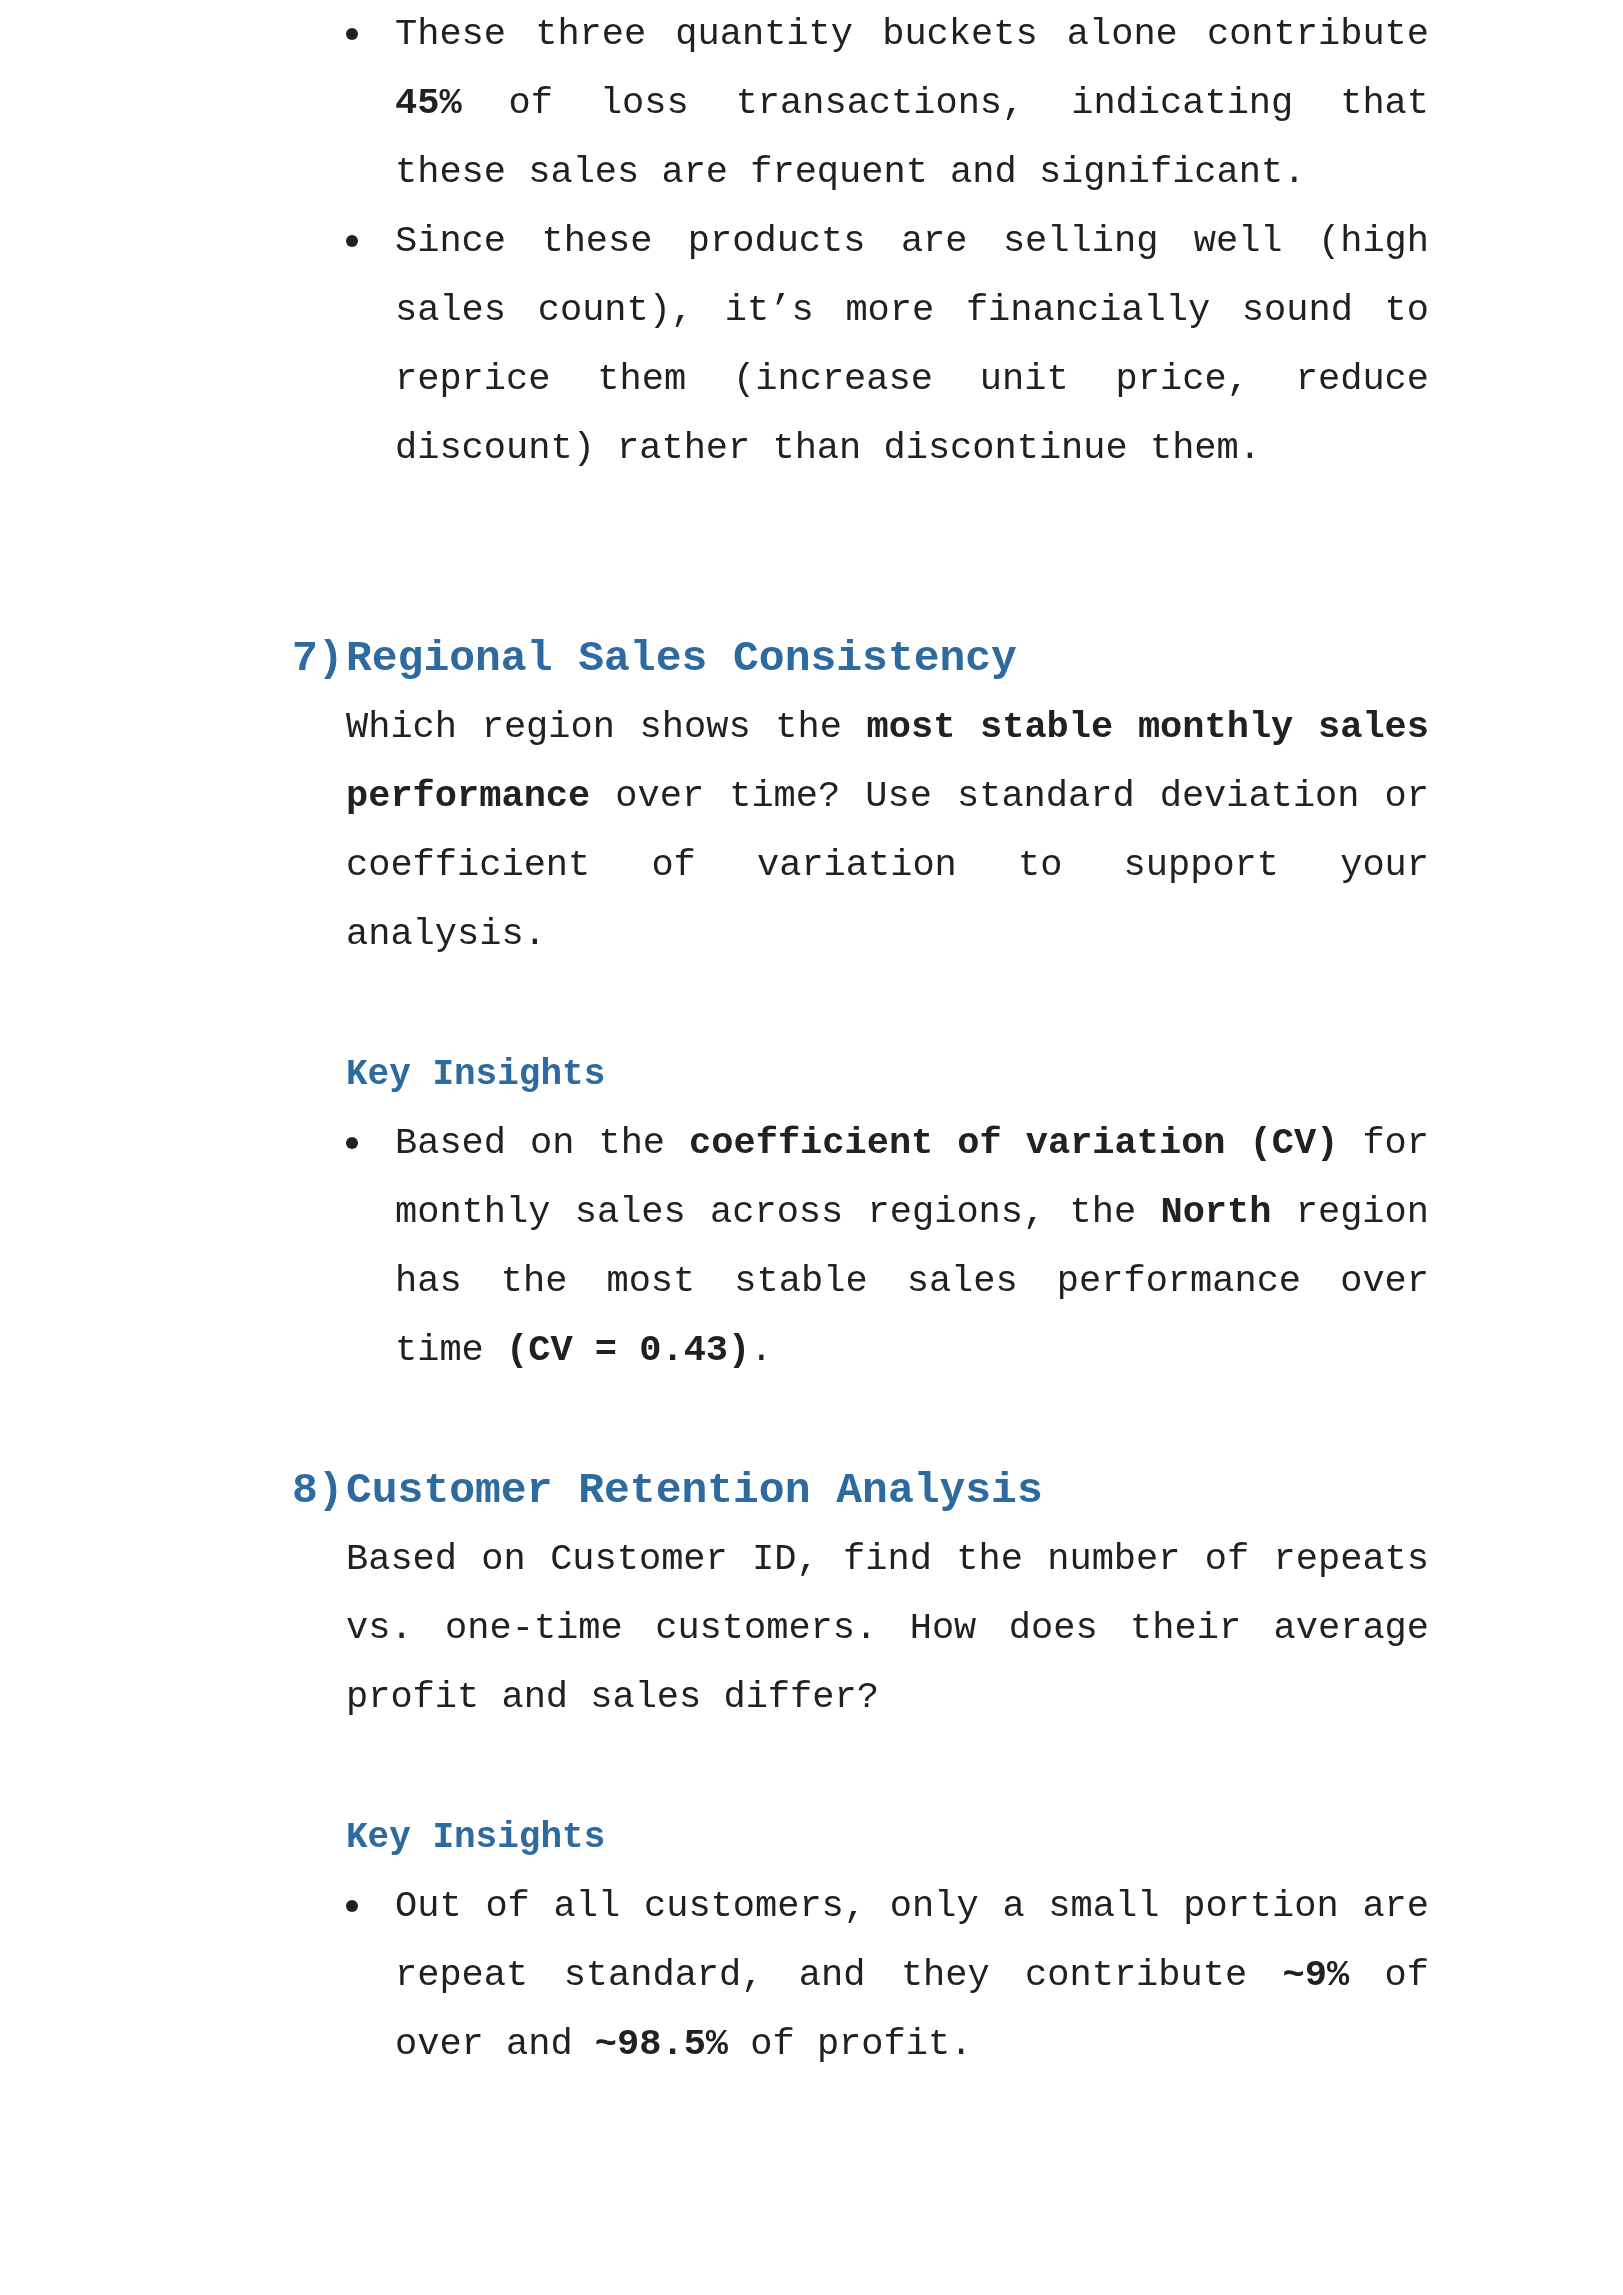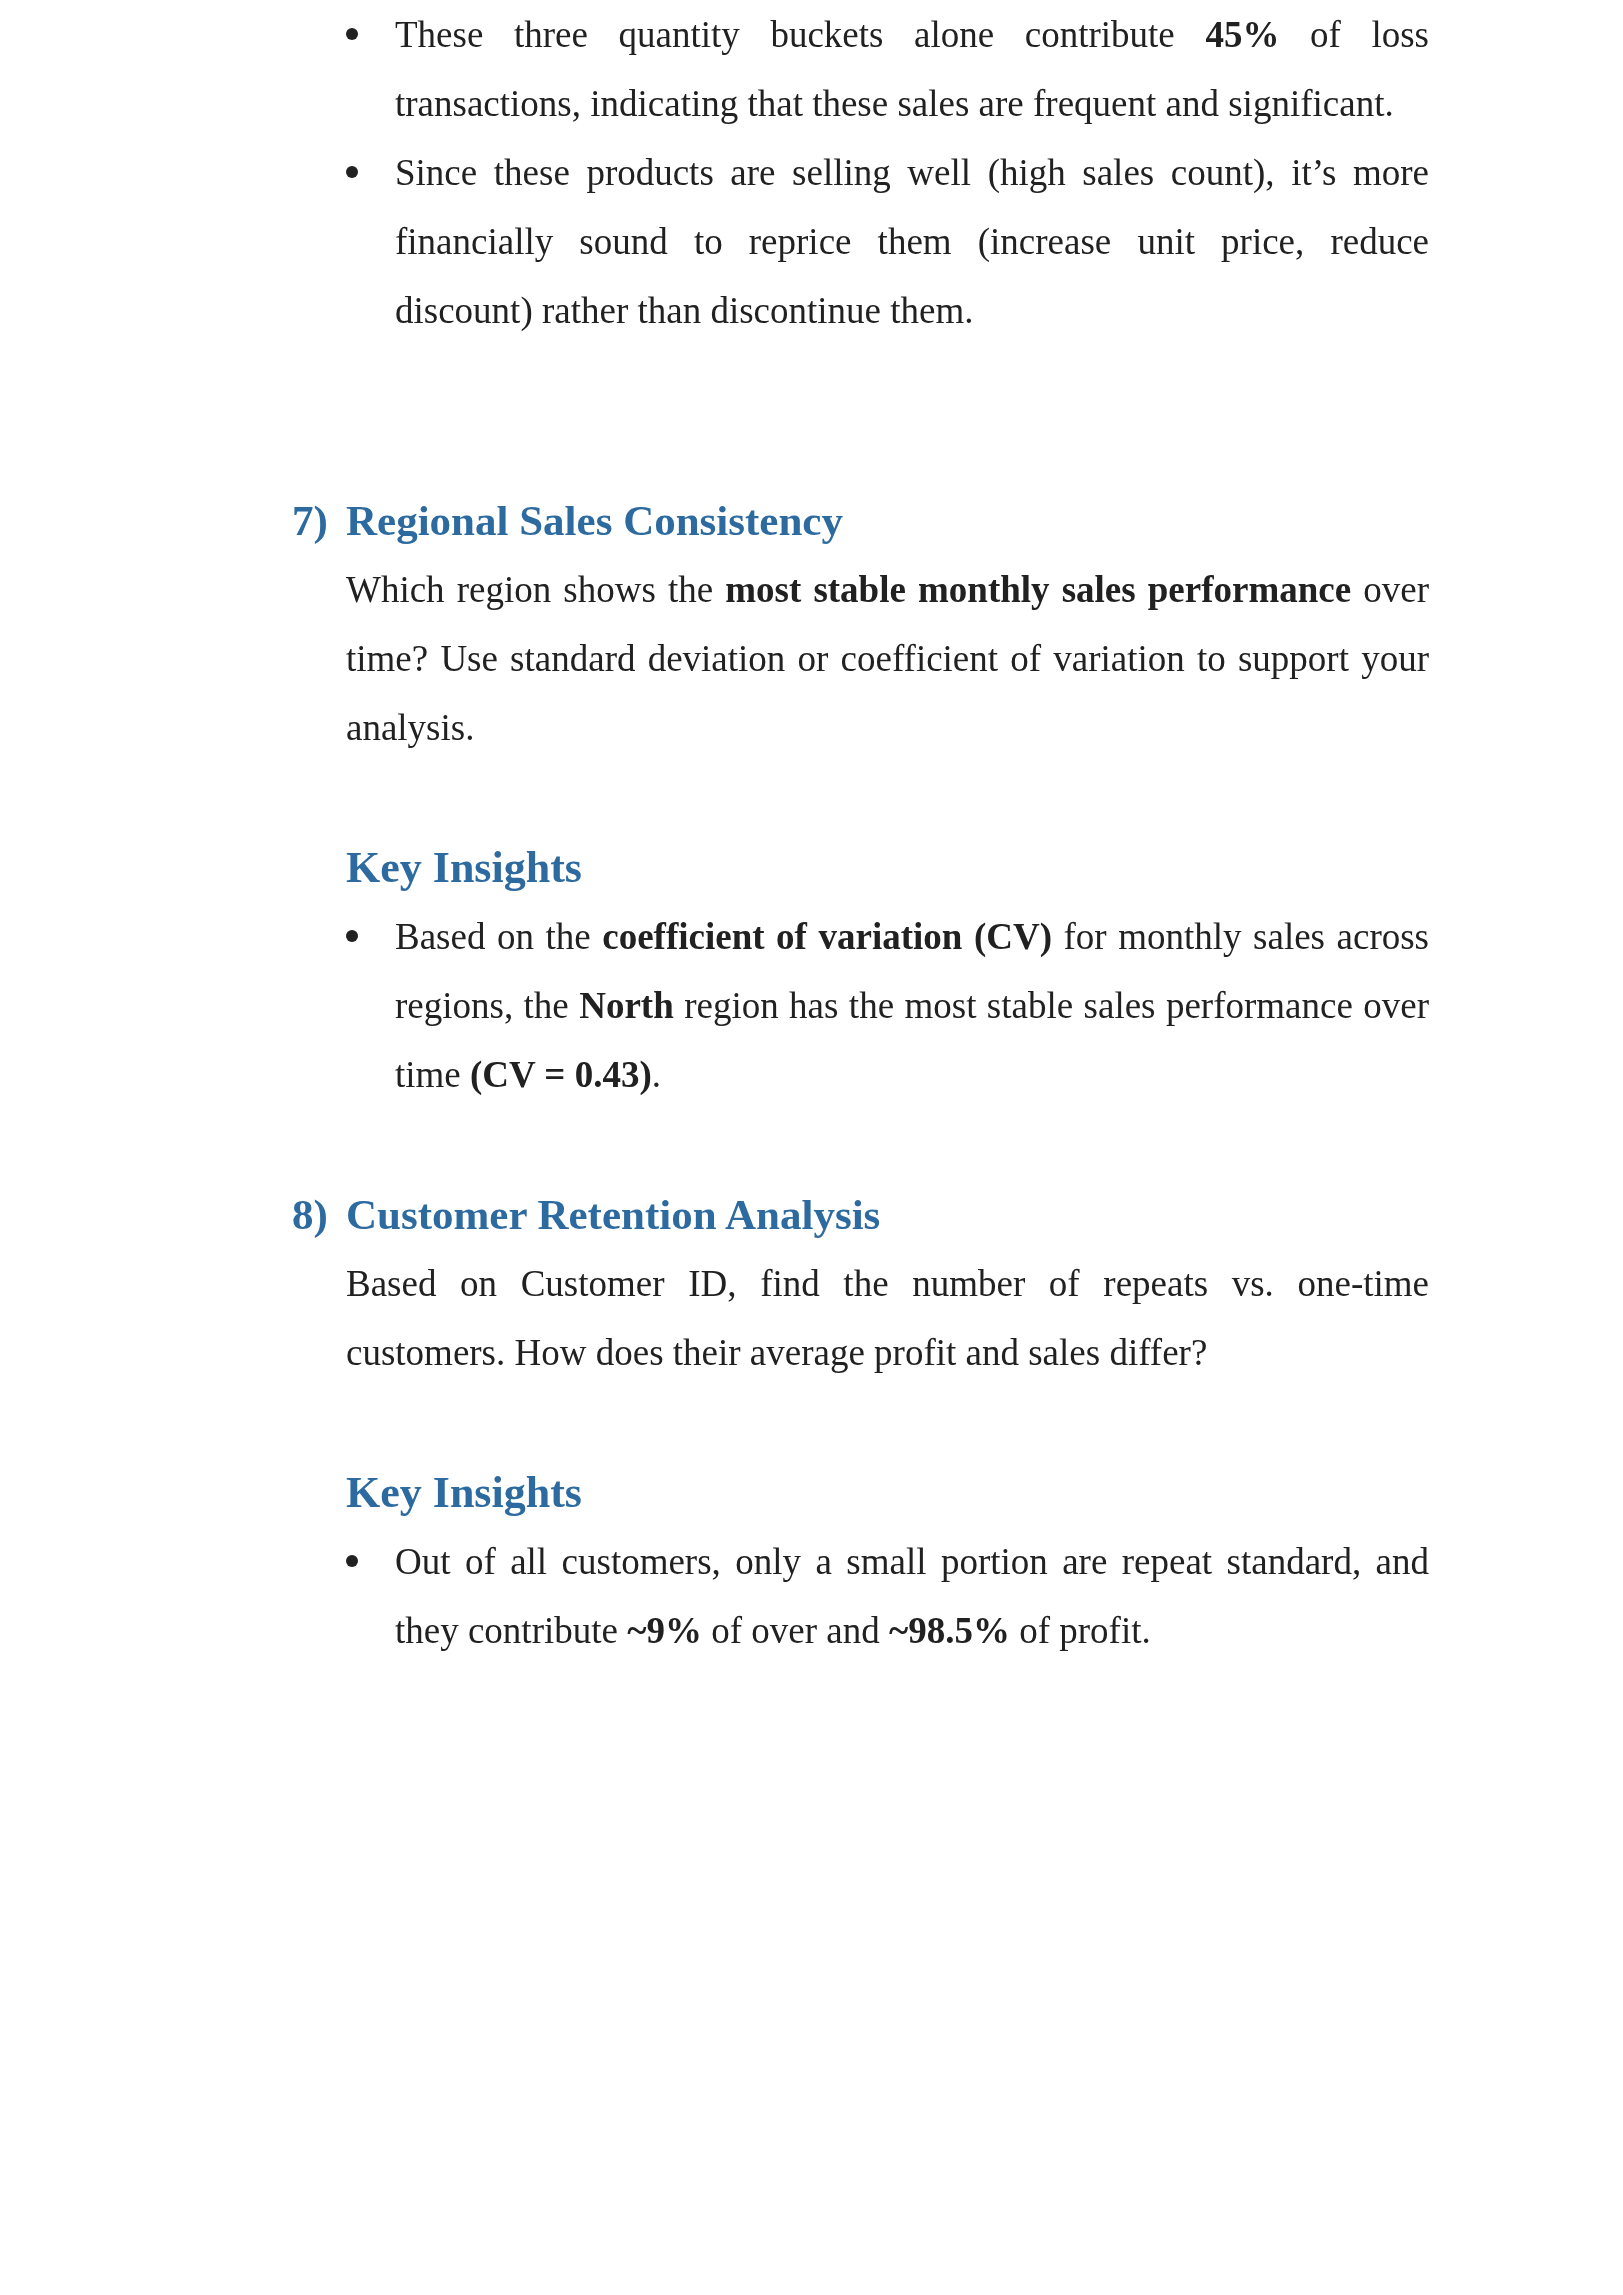--- a/index.html
+++ b/index.html
@@ -5,21 +5,21 @@
   html, body {
     margin: 0;
     padding: 0;
     background: #ffffff;
   }
   .page {
     position: relative;
     width: 1623px;
     height: 2295px;
     background: var(--page-bg, #ffffff);
-    font-family: Liberation Serif, serif;
+    font-family: Liberation Mono, monospace;
     color: var(--ink, #212121);
     font-size: 37px;
     line-height: 69px;
     box-sizing: border-box;
     overflow: hidden;
   }
   .b { font-weight: bold; }
 
   ul.bullets {
     list-style: none;
@@ -70,21 +70,21 @@
   .heading-8 { margin-top: 71px; }
 
   .para {
     margin: 0 194px 0 346px;
     text-align: justify;
     text-align-last: left;
   }
 
   .ki {
     margin: 71px 194px 0 346px;
-    font-size: 44px;
+    font-size: 36px;
     font-weight: bold;
     color: var(--accent, #2d6a9f);
     line-height: 69px;
   }
 </style>
 </head>
 <body>
 
 <div class="page">
 

